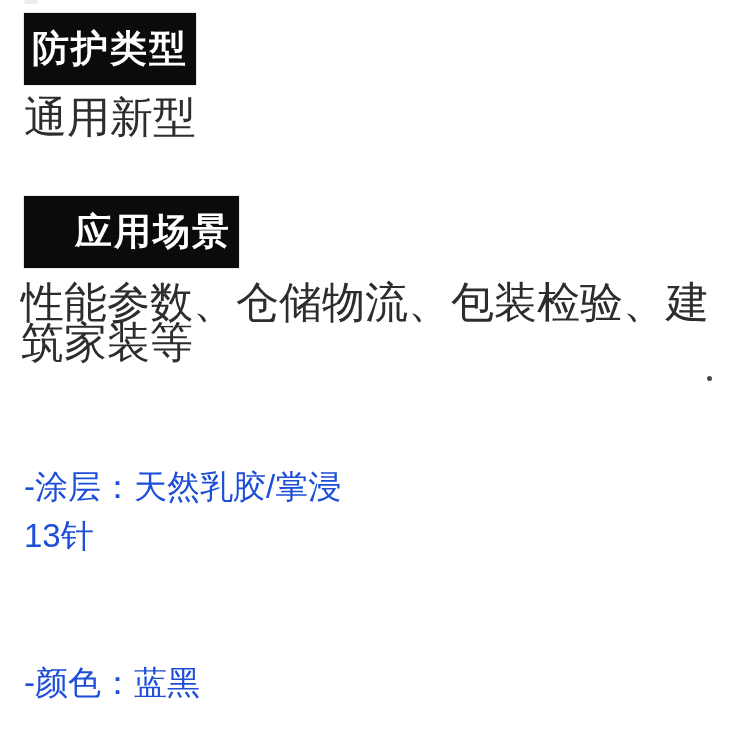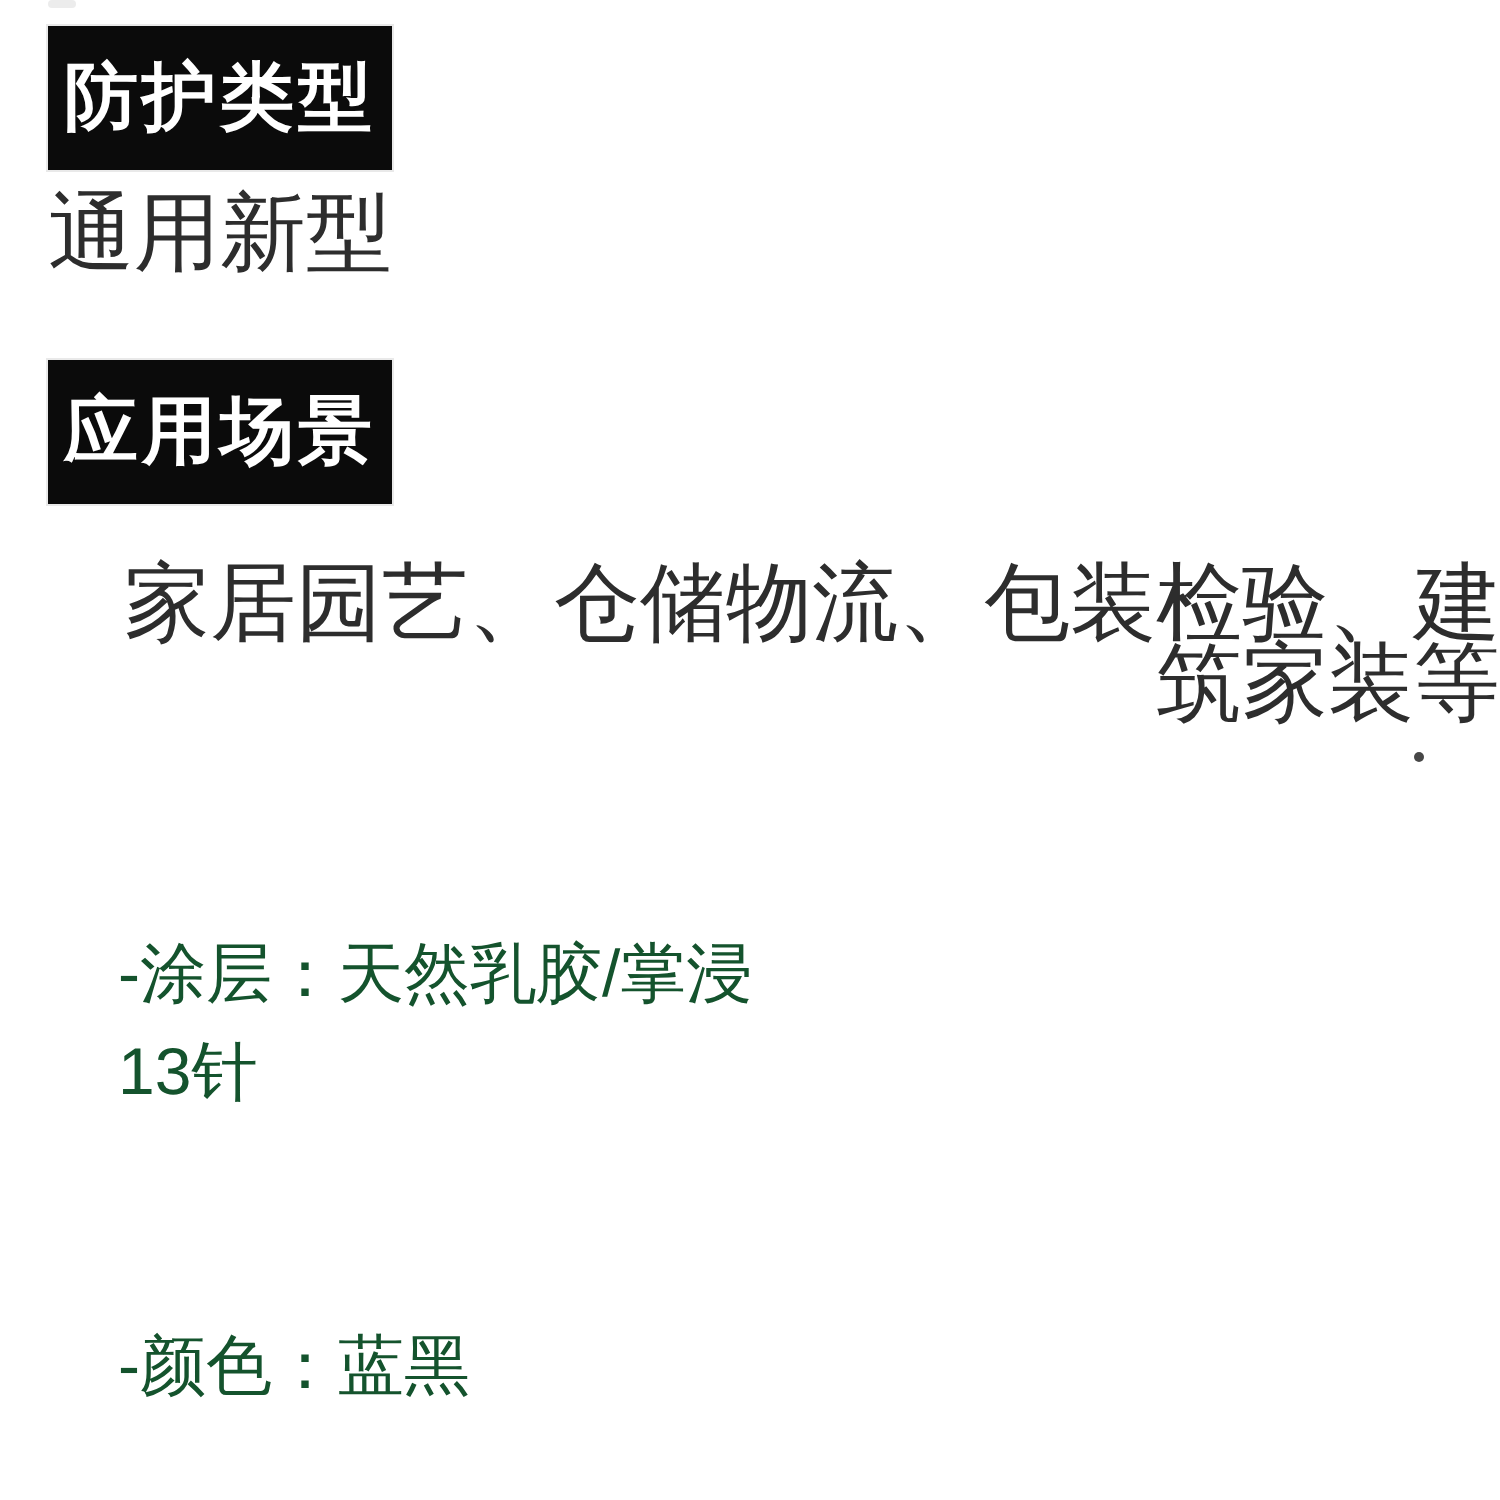--- a/index.html
+++ b/index.html
@@ -4,39 +4,38 @@
 <style>
   html, body { margin: 0; padding: 0; }
   .canvas {
     position: relative;
     width: 750px;
     height: 750px;
     background: #ffffff;
     overflow: hidden;
     font-family: "Liberation Sans", "DejaVu Sans", sans-serif;
     color: #2d2d2d;
-    text-align: right;
   }
   .badge {
     position: absolute;
     left: 24px;
     width: 172px;
     height: 72px;
     background: #0b0b0b;
     color: #ffffff;
     display: flex;
     align-items: center;
     justify-content: center;
     font-size: 37px;
     font-weight: bold;
     letter-spacing: 2px;
     box-shadow: 0 0 0 1px #e9e9e9;
   }
   .badge-1 { top: 13px; }
-  .badge-2 { top: 180px; }
+  .badge-2 { top: 196px; padding-left: 43px; }
   .badge-3 { top: 384px; }
   .body-text {
     position: absolute;
     left: 24px;
     font-size: 43px;
     line-height: 40px;
     color: #2d2d2d;
     white-space: pre-wrap;
   }
   .text-1 { top: 97px; }
@@ -45,22 +44,21 @@
     position: absolute;
     left: 24px;
     top: 463px;
     width: 700px;
   }
   .spec-row {
     height: 49px;
     display: flex;
     align-items: center;
     font-size: 33px;
-    color: #14532d;
-    margin-left: 35px;
+    color: #1d4ed8;
   }
   .spec-label { white-space: pre-wrap; }
   .spec-value { white-space: pre-wrap; }
   .crop-remnant {
     position: absolute;
     left: 24px;
     top: 0;
     width: 14px;
     height: 4px;
     background: #ececec;
@@ -82,21 +80,21 @@
 <div class="canvas">
 
   <div class="crop-remnant"></div>
 
   <div class="badge badge-1">防护类型</div>
 
   <div class="body-text text-1">通用新型</div>
 
   <div class="badge badge-2">应用场景</div>
 
-  <div class="body-text text-2">家居园艺、仓储物流、包装检验、建筑家装等</div>
+  <div class="body-text text-2">性能参数、仓储物流、包装检验、建筑家装等</div>
 
 
   <div class="spec-list">
     <div class="spec-row">
       <span class="spec-label">-涂层：</span>
       <span class="spec-value">天然乳胶/掌浸</span>
     </div>
     <div class="spec-row">
       <span class="spec-value">13针</span>
     </div>

